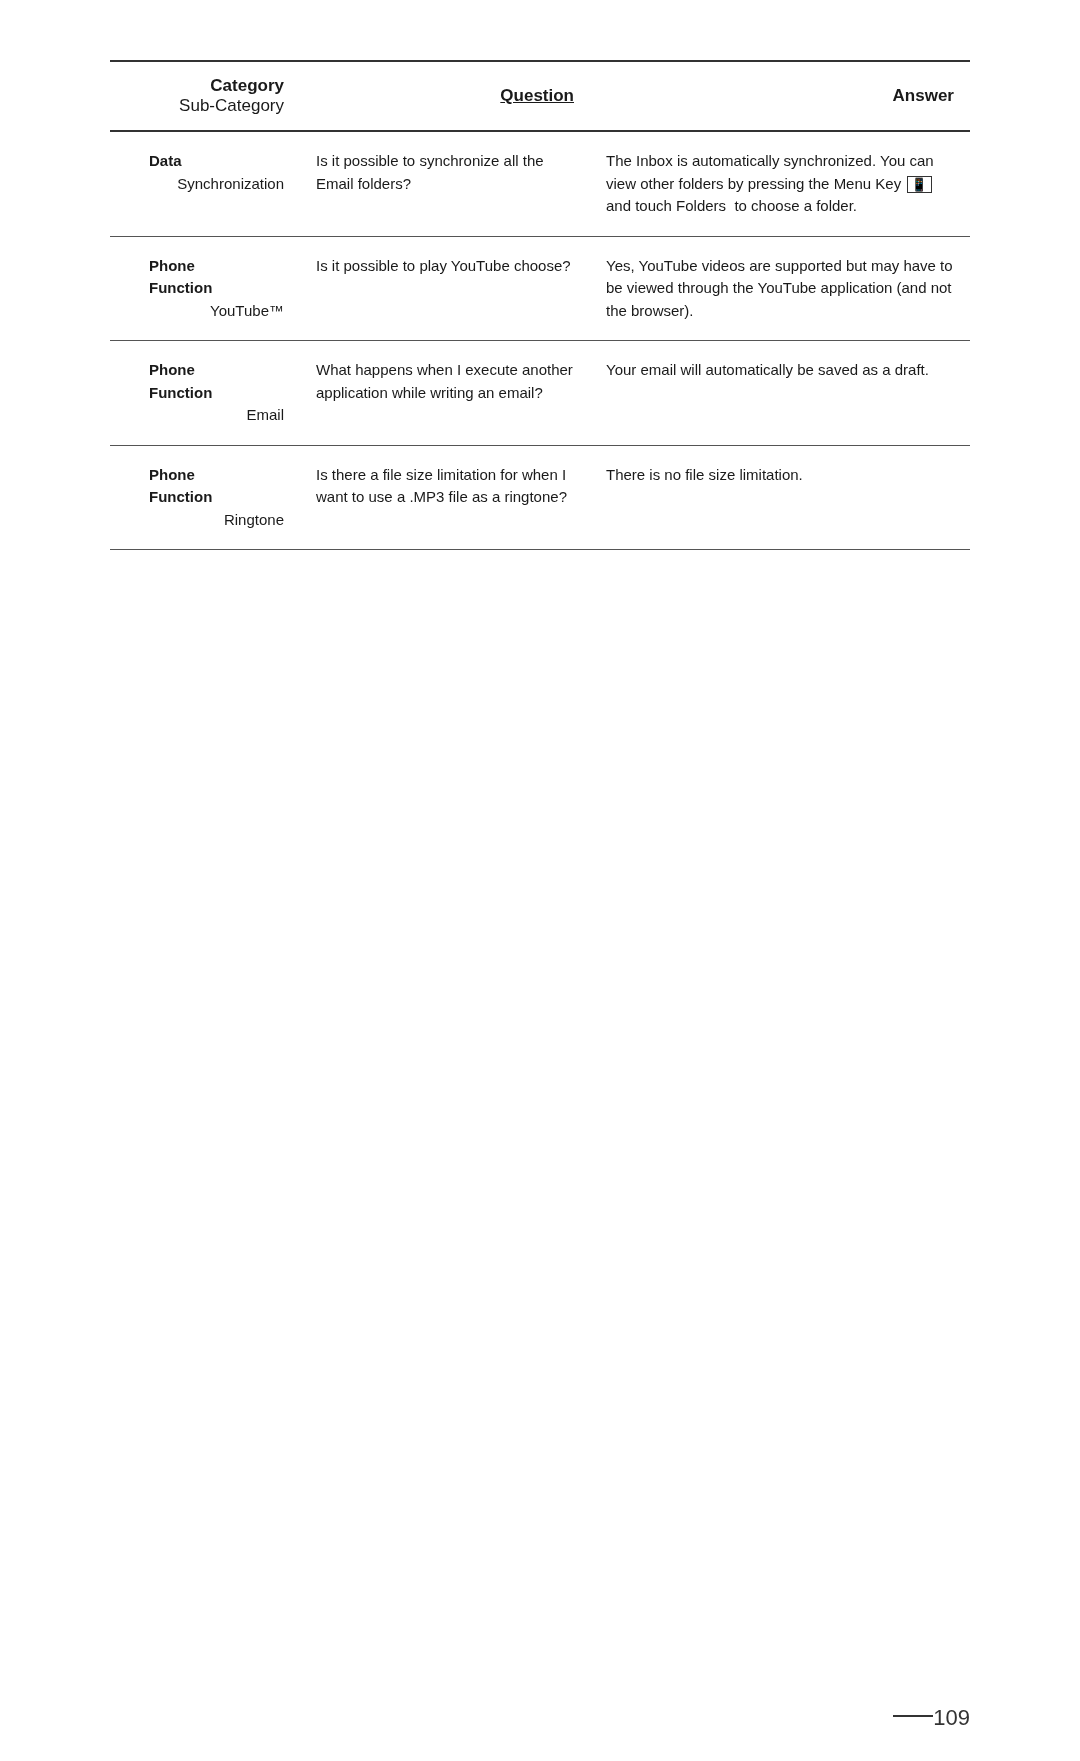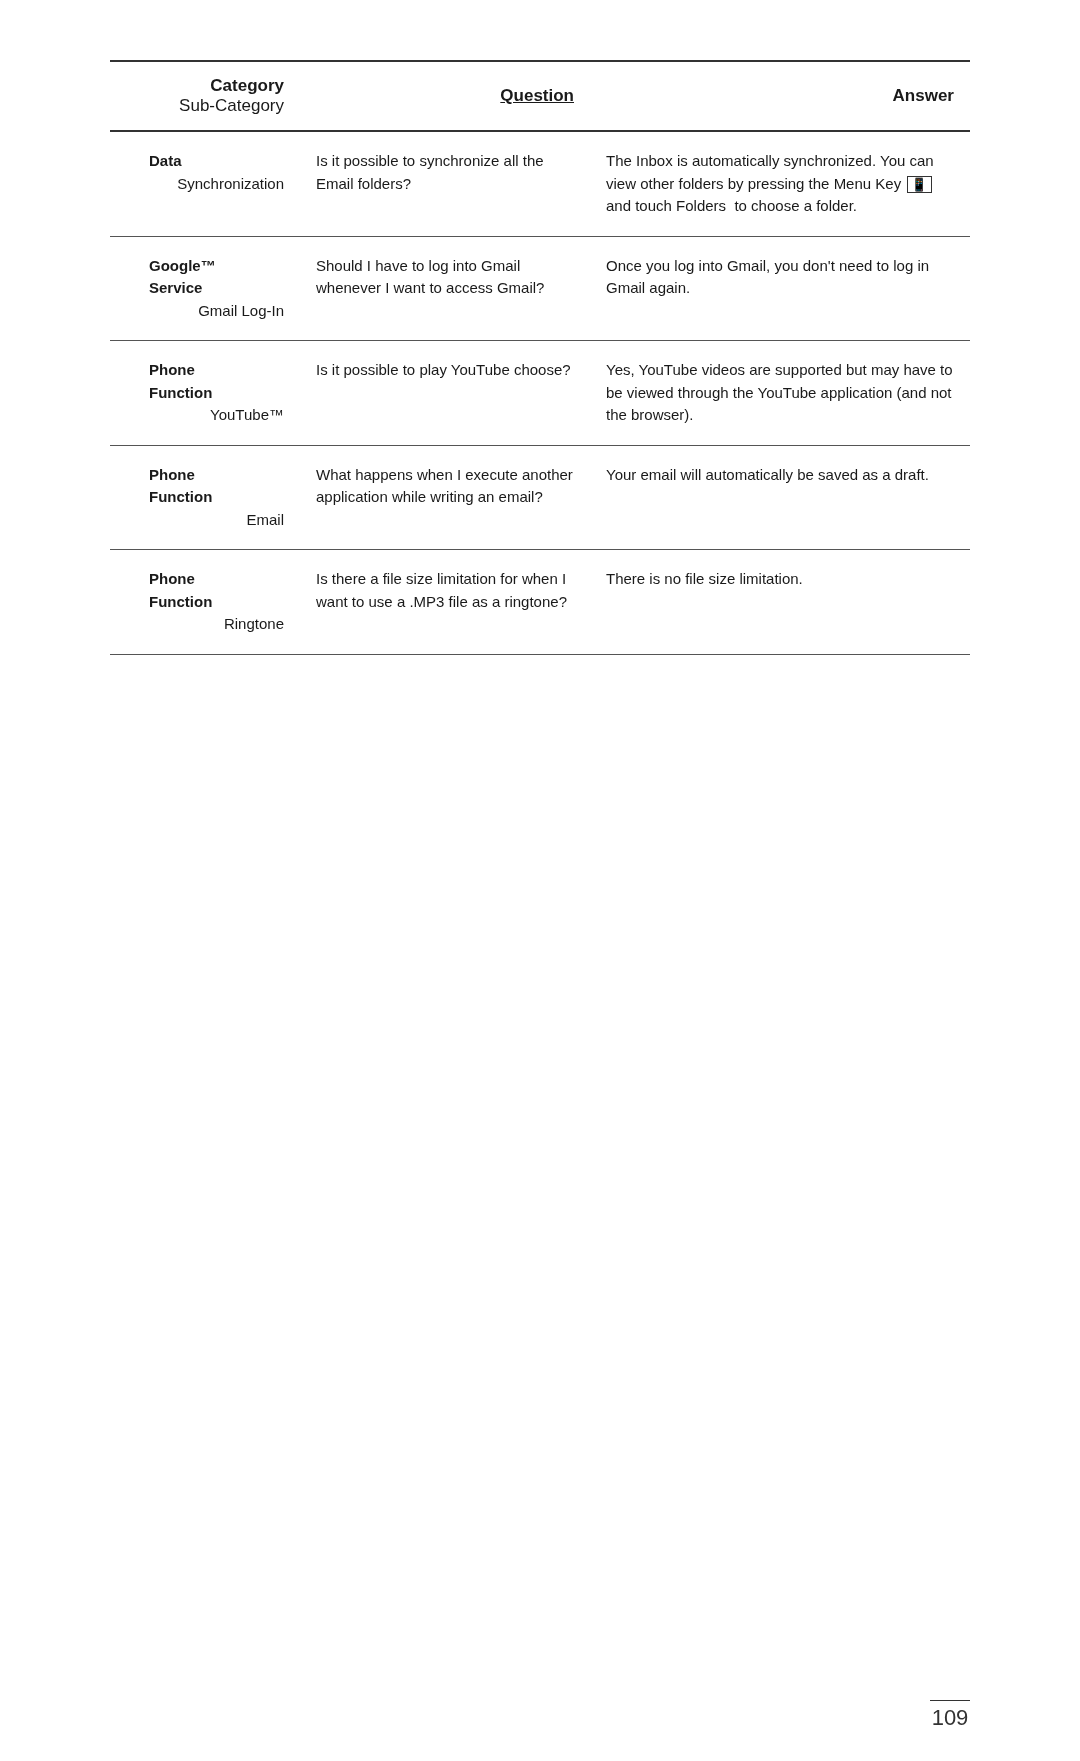--- a/index.html
+++ b/index.html
@@ -106,21 +106,21 @@
       width: 860px;
       margin: 0 auto;
       padding: 40px 0 30px 0;
       display: flex;
       justify-content: flex-end;
       align-items: center;
     }
 
     .page-number-wrapper {
       display: flex;
-      flex-direction: column;
+      flex-direction: row;
       align-items: center;
     }
 
     .page-number-line {
       width: 40px;
       height: 1.5px;
       background: #333;
       margin-bottom: 4px;
     }
 
@@ -150,29 +150,20 @@
         <td>
           <span class="cat-main">Data</span>
           <span class="cat-sub">Synchronization</span>
         </td>
         <td>Is it possible to synchronize all the Email folders?</td>
         <td>
           The Inbox is automatically synchronized. You can view other folders by pressing the <span class="bold">Menu Key</span> <span class="menu-key-box">📱</span> and touch <span class="bold">Folders</span>&nbsp; to choose a folder.
         </td>
       </tr>
 
-      <tr>
-        <td>
-          <span class="cat-main">Google™</span>
-          <span class="cat-main">Service</span>
-          <span class="cat-sub">Gmail Log-In</span>
-        </td>
-        <td>Should I have to log into Gmail whenever I want to access Gmail?</td>
-        <td>Once you log into Gmail, you don't need to log in Gmail again.</td>
-      </tr>
 
 
       <tr>
         <td>
           <span class="cat-main">Phone</span>
           <span class="cat-main">Function</span>
           <span class="cat-sub">YouTube™</span>
         </td>
         <td>Is it possible to play YouTube choose?</td>
         <td>Yes, YouTube videos are supported but may have to be viewed through the YouTube application (and not the browser).</td>

